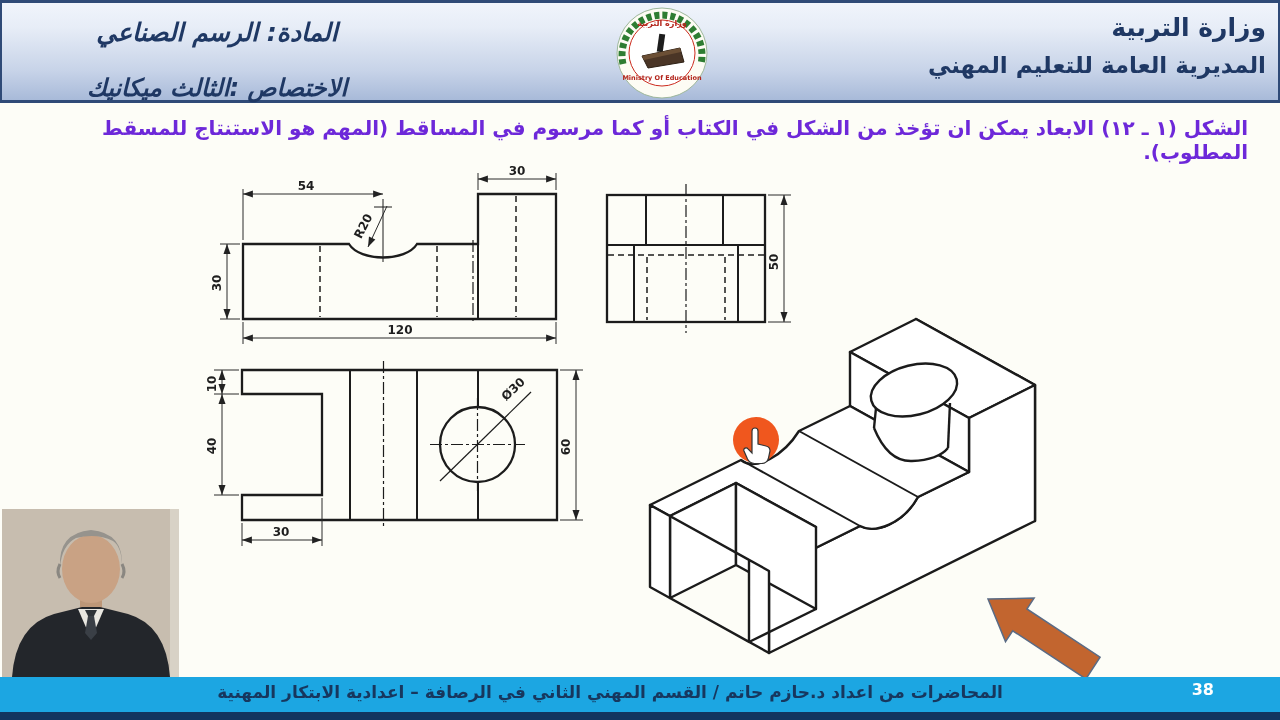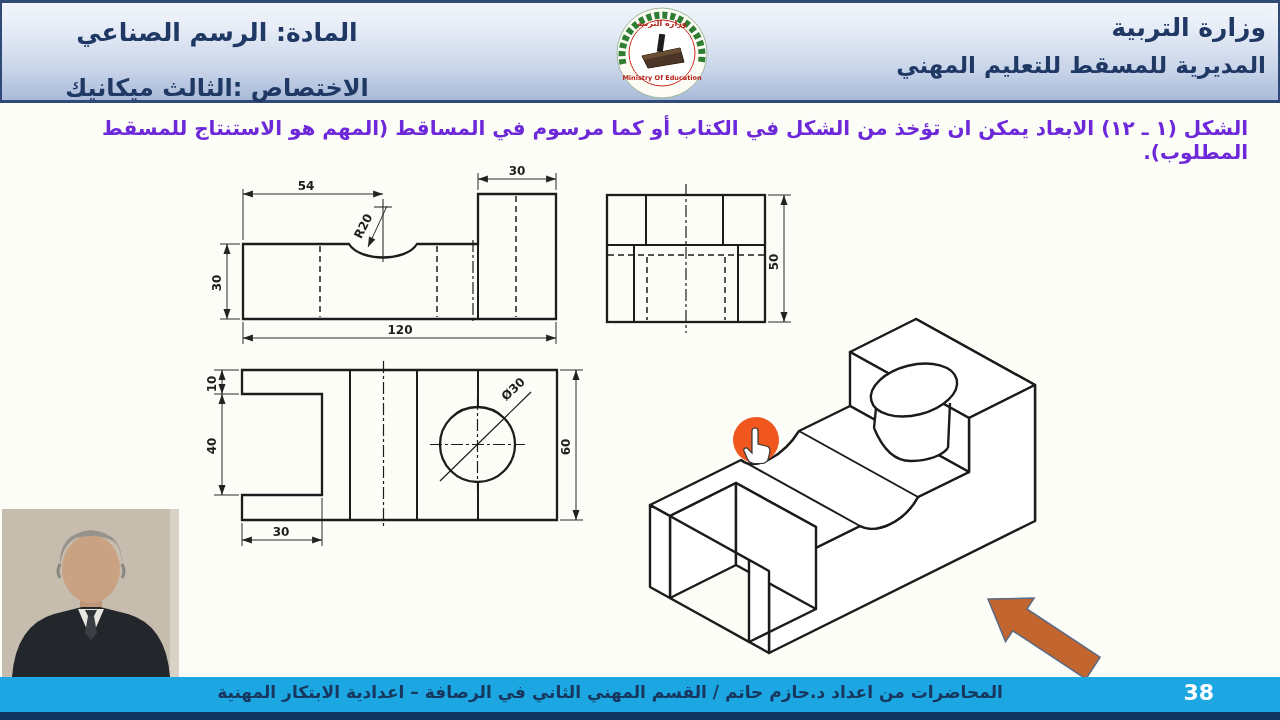--- a/index.html
+++ b/index.html
@@ -9,49 +9,49 @@
   
   .header{position:absolute;left:0;top:0;width:1280px;height:103px;
     background:linear-gradient(#f0f4fb 0%,#e7edf7 25%,#c7d3e8 70%,#a8bad9 100%);
     border-top:3px solid #2f4a77;border-bottom:3px solid #2f4a77;
     box-sizing:border-box;border-left:2px solid #2f4a77;border-right:2px solid #2f4a77;}
   .hdr-right{position:absolute;right:12px;top:6px;text-align:right;direction:rtl;
     color:#1f3864;font-weight:bold;line-height:1.55;}
   .hdr-right .l1{font-size:25px;}
   .hdr-right .l2{font-size:23px;}
   .hdr-left{position:absolute;left:10px;top:10px;width:410px;text-align:center;direction:rtl;
-    color:#1f3864;font-weight:bold;line-height:1.6;}
+    color:#1f3864;font-weight:bold;line-height:1.6;font-style:italic;}
   .hdr-left .l1{font-size:25px;}
   .hdr-left .l2{font-size:24px;margin-top:16px;}
   .logo{position:absolute;left:613px;top:1px;width:94px;height:98px;}
 
   
   .caption{position:absolute;top:116px;left:30px;right:32px;direction:rtl;text-align:right;
     color:#6d28d9;font-weight:bold;font-size:20px;}
 
   
   .art{position:absolute;left:0;top:0;width:1280px;height:720px;}
 
   
   .photo{position:absolute;left:2px;top:509px;width:177px;height:168px;}
 
   
   .footer{position:absolute;left:0;top:677px;width:1280px;height:35px;background:#1ca6e2;}
   .footer-strip{position:absolute;left:0;top:712px;width:1280px;height:8px;background:#12355f;}
   .credit{position:absolute;left:120px;right:180px;top:5px;text-align:center;direction:rtl;
     color:#17375e;font-weight:bold;font-size:17px;}
-  .pagenum{position:absolute;right:66px;top:3px;color:#ffffff;font-weight:bold;font-size:22px;}
+  .pagenum{position:absolute;right:66px;top:3px;color:#ffffff;font-weight:bold;font-size:16px;}
 </style>
 </head>
 <body>
 
 <div class="header">
   <div class="hdr-right">
     <div class="l1">وزارة التربية</div>
-    <div class="l2">المديرية للمسقط للتعليم المهني</div>
+    <div class="l2">المديرية العامة للتعليم المهني</div>
   </div>
   <div class="hdr-left">
     <div class="l1">المادة: الرسم الصناعي</div>
     <div class="l2">الاختصاص :الثالث  ميكانيك</div>
   </div>
   <svg class="logo" viewBox="0 0 94 98">
     <circle cx="47" cy="49" r="45" fill="#fdfcf4" stroke="#9db79b" stroke-width="1"></circle>
 
     <path d="M8,60 A40,40 0 1 1 86,60" fill="none" stroke="#2e7d32" stroke-width="7" stroke-dasharray="5 3"></path>
     <circle cx="47" cy="49" r="33" fill="#ffffff" stroke="#cc2a1e" stroke-width="1"></circle>

